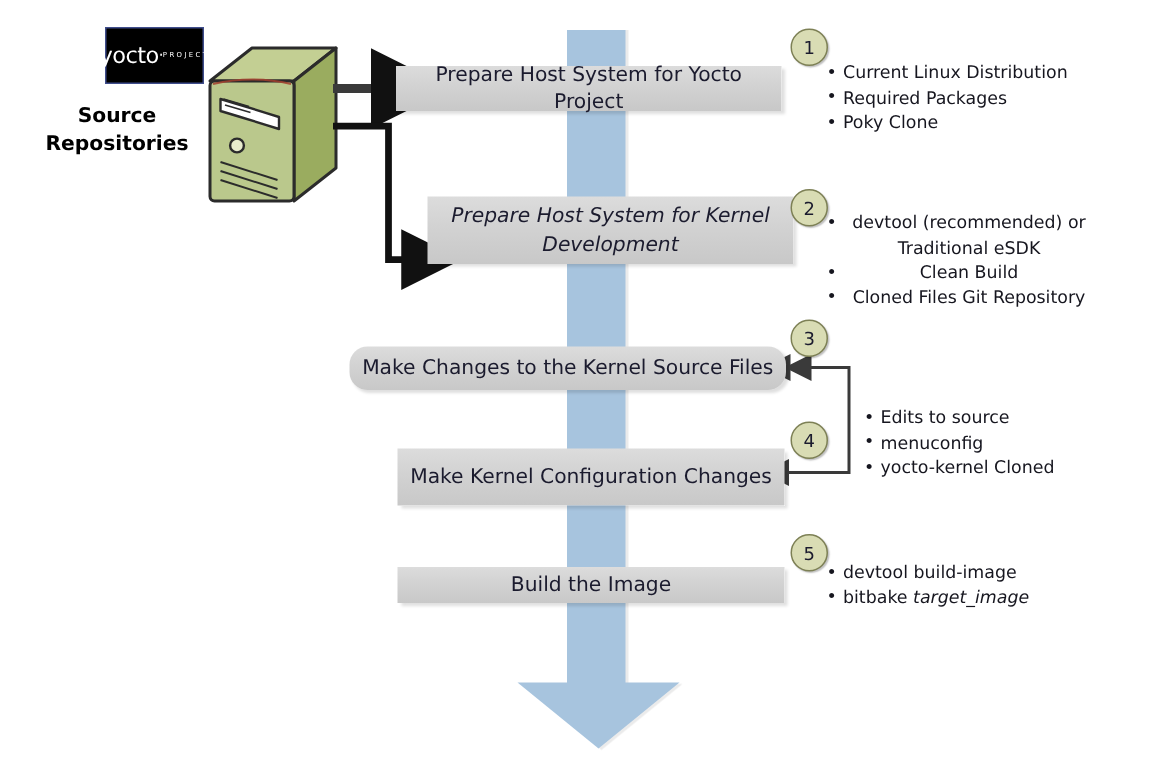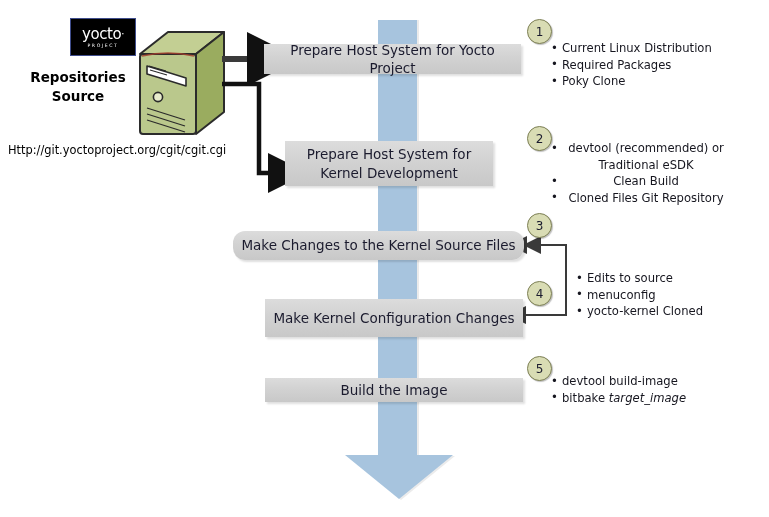--- a/index.html
+++ b/index.html
@@ -50,21 +50,21 @@
     align-items: center;
     justify-content: center;
     text-align: center;
     line-height: 1.35;
     box-shadow: 2px 2px 2px rgba(0,0,0,0.13);
     padding: 12px 8px;
     box-sizing: border-box;
   }
 
   #box1 { left: 264px; top: 44px;  width: 257px; height: 30px; }
-  #box2 { left: 285px; top: 141px; width: 208px; height: 45px; }
+  #box2 { left: 285px; top: 131px; width: 244px; height: 45px; font-style: italic; }
   #box3 { left: 233px; top: 231px; width: 291px; height: 29px; border-radius: 12px; }
   #box4 { left: 265px; top: 299px; width: 258px; height: 38px; }
   #box5 { left: 265px; top: 378px; width: 258px; height: 20px; }
 
   
   .numcircle {
     position: absolute;
     width: 23px;
     height: 23px;
     border-radius: 50%;
@@ -115,21 +115,20 @@
   .yocto-logo {
     position: absolute;
     left: 70px;
     top: 18px;
     width: 66px;
     height: 38px;
     background: #000000;
     border: 1.5px solid #3f4d8c;
     box-sizing: border-box;
     display: flex;
-    flex-direction: column;
     align-items: center;
     justify-content: center;
   }
   .yocto-word {
     color: #ffffff;
     font-size: 15px;
     letter-spacing: -0.4px;
     line-height: 15px;
   }
   .yocto-word .dot { color: #ffffff; font-size: 10px; vertical-align: 2px; }
@@ -186,25 +185,24 @@
 
   <div class="spine-shaft"></div>
   <div class="spine-head"></div>
 
   <div class="yocto-logo">
     <div class="yocto-word"><span>yocto</span><span class="dot">·</span></div>
     <div class="yocto-sub">PROJECT</div>
   </div>
 
   <div class="src-label">
+    <div>Source</div>
     <div>Repositories</div>
-    <div>Source</div>
   </div>
 
-  <div class="src-url">Http://git.yoctoproject.org/cgit/cgit.cgi</div>
 
   <svg class="server" viewBox="0 0 92 112">
 
     <polygon points="4,24 32,2 88,2 60,24" fill="#c3cf93" stroke="#2b2b2b" stroke-width="2" stroke-linejoin="round"></polygon>
 
     <polygon points="60,24 88,2 88,82 60,104" fill="#9aac5f" stroke="#2b2b2b" stroke-width="2" stroke-linejoin="round"></polygon>
 
     <rect x="4" y="24" width="56" height="80" rx="3" fill="#bac88c" stroke="#2b2b2b" stroke-width="2"></rect>
 
     <path d="M6,26 Q32,20 58,26" fill="none" stroke="#a23f2e" stroke-width="1.4" opacity="0.85"></path>

